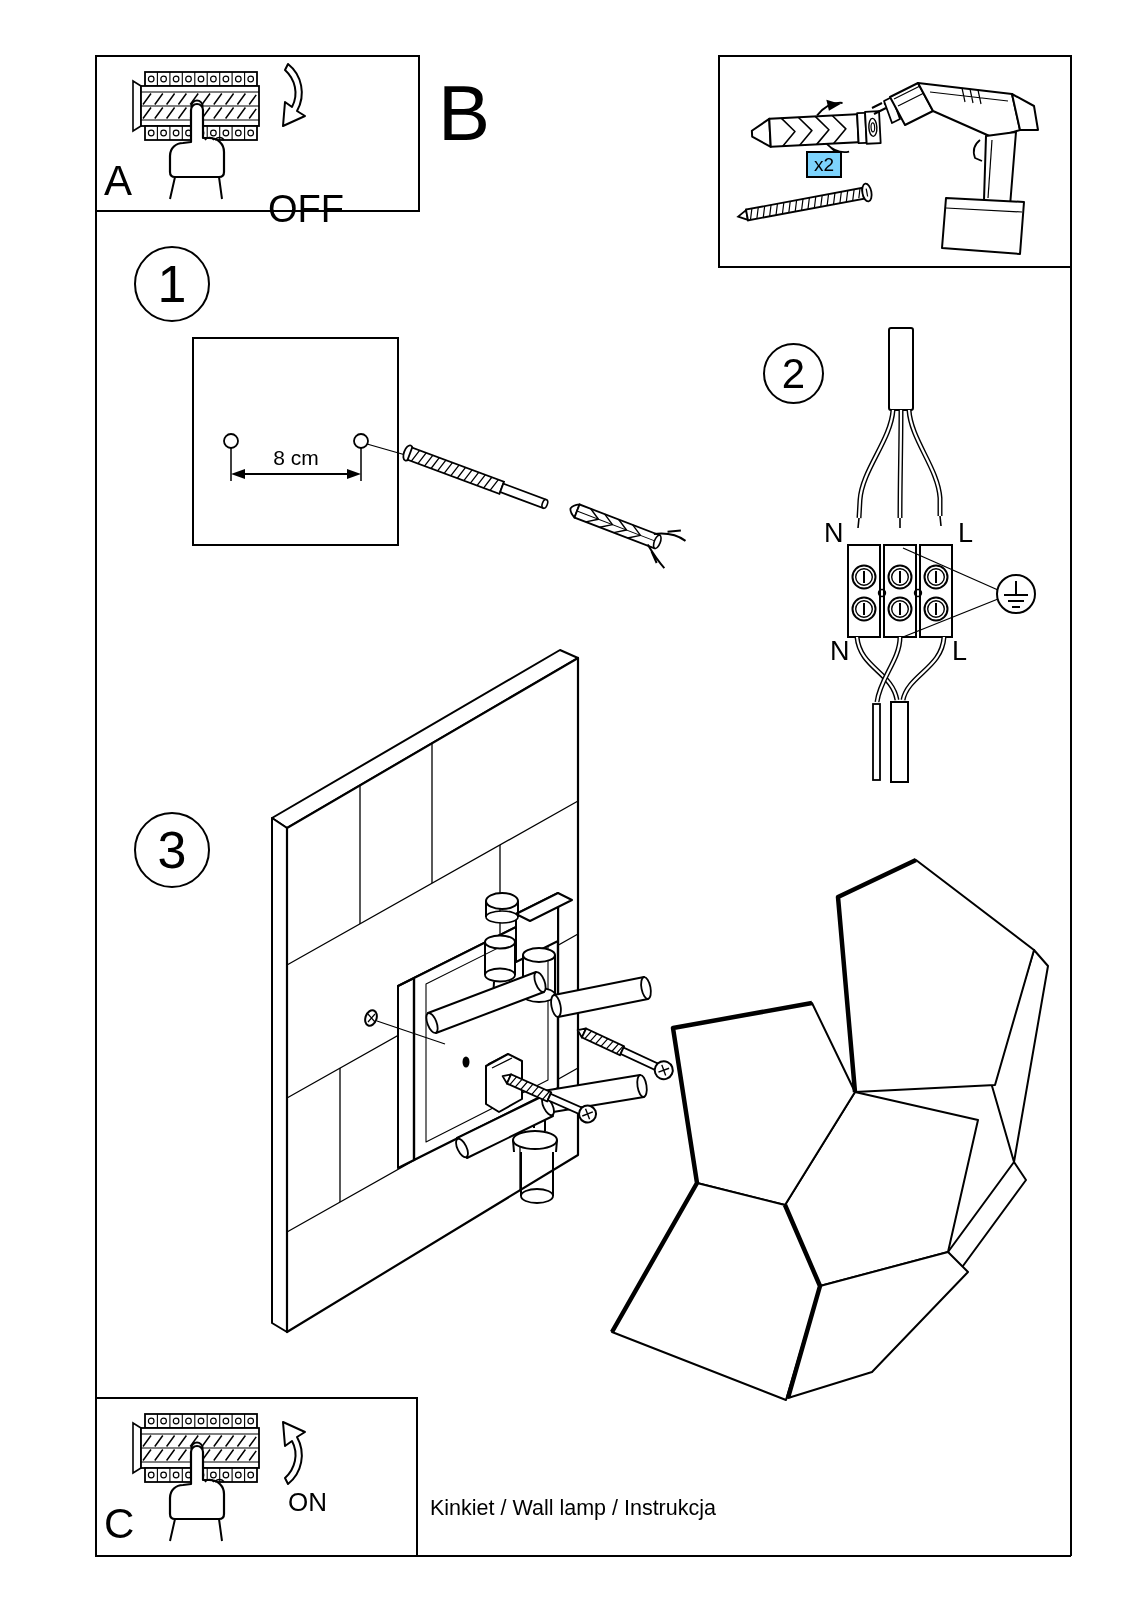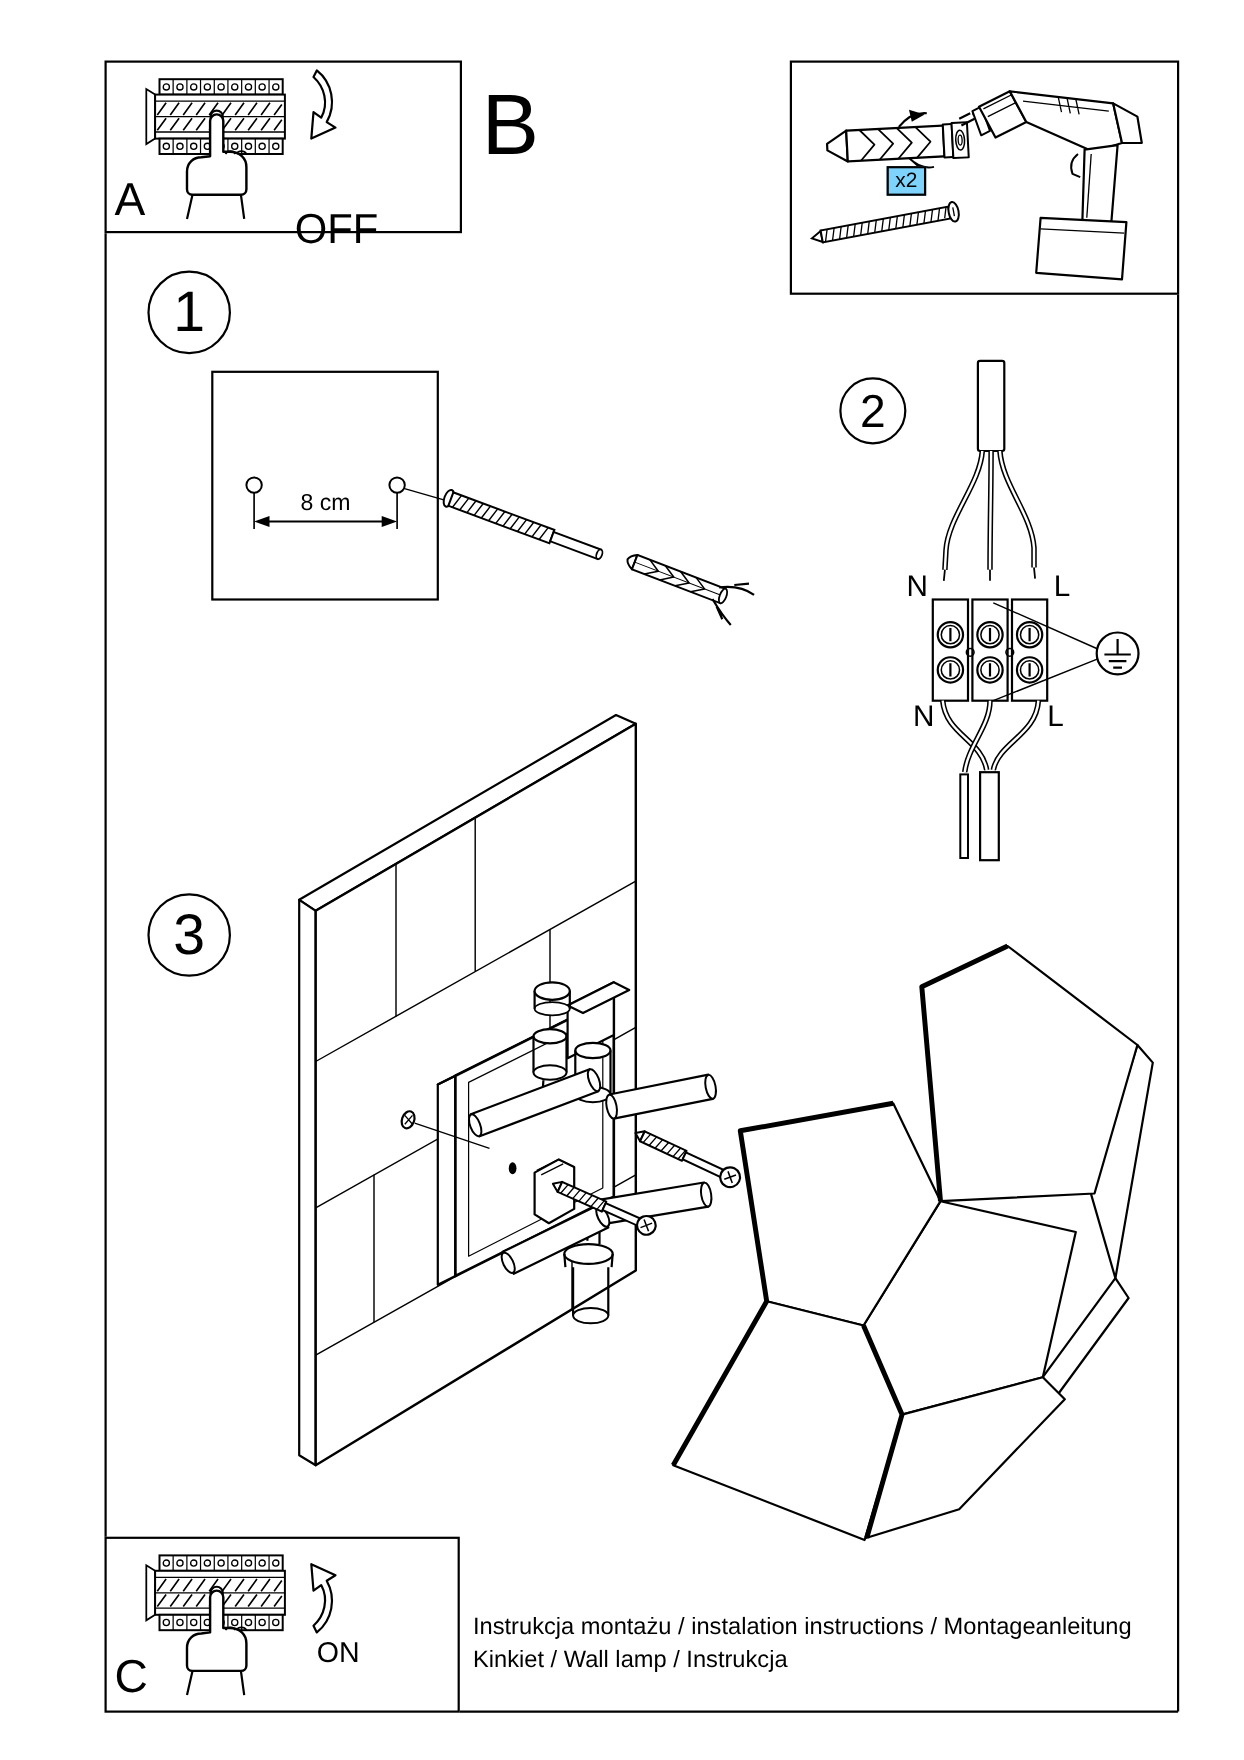--- a/index.html
+++ b/index.html
@@ -307,16 +307,15 @@
 <div class="lbl" style="left:830px;top:638px;font-size:27px;">N</div>
 <div class="lbl" style="left:952px;top:638px;font-size:27px;">L</div>
 
 <div class="stepnum" style="left:134px;top:812px;width:72px;height:72px;font-size:52px;">
       <span>3</span>
     </div>
 
 <div class="lbl" style="left:104px;top:1503px;font-size:42px;">C</div>
 <div class="lbl" style="left:288px;top:1489px;font-size:26px;">ON</div>
 
-<div class="lbl" style="left:430px;top:1468px;font-size:21.5px;">Instrukcja montażu / instalation instructions / Montageanleitung</div>
 <div class="lbl" style="left:430px;top:1498px;font-size:21.5px;">Kinkiet / Wall lamp / Instrukcja</div>
 
 </div>
 
 </body></html>

